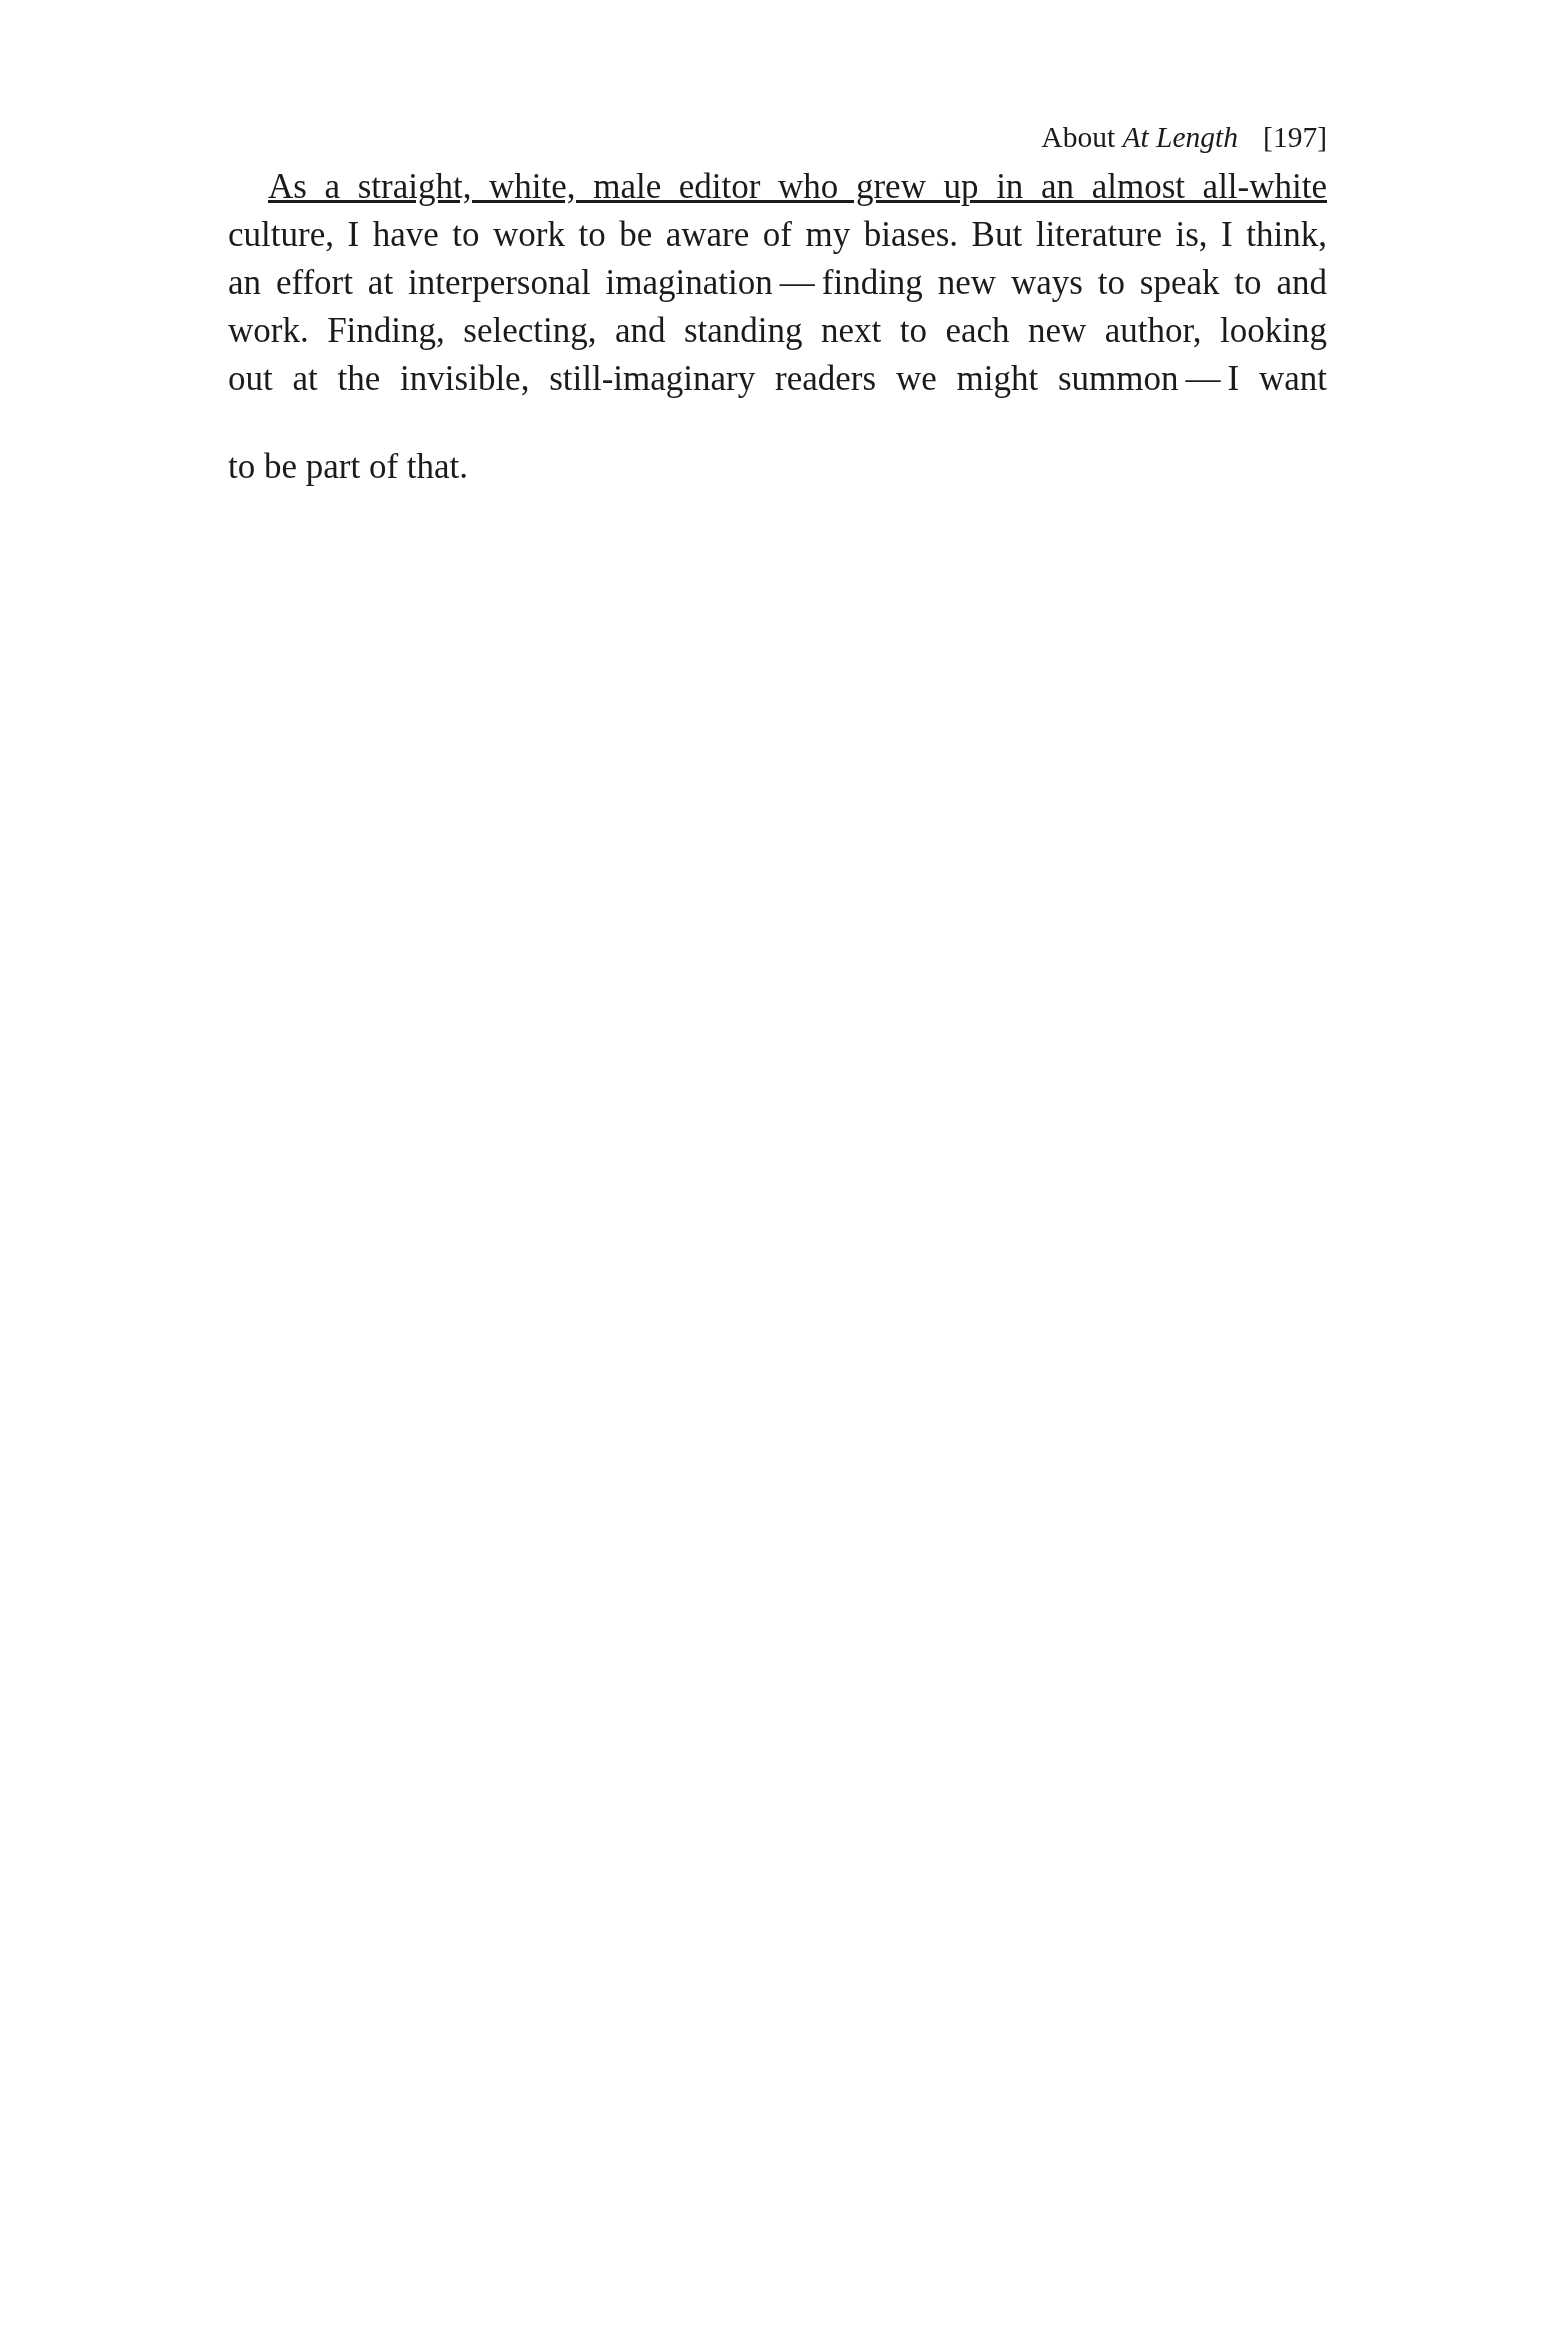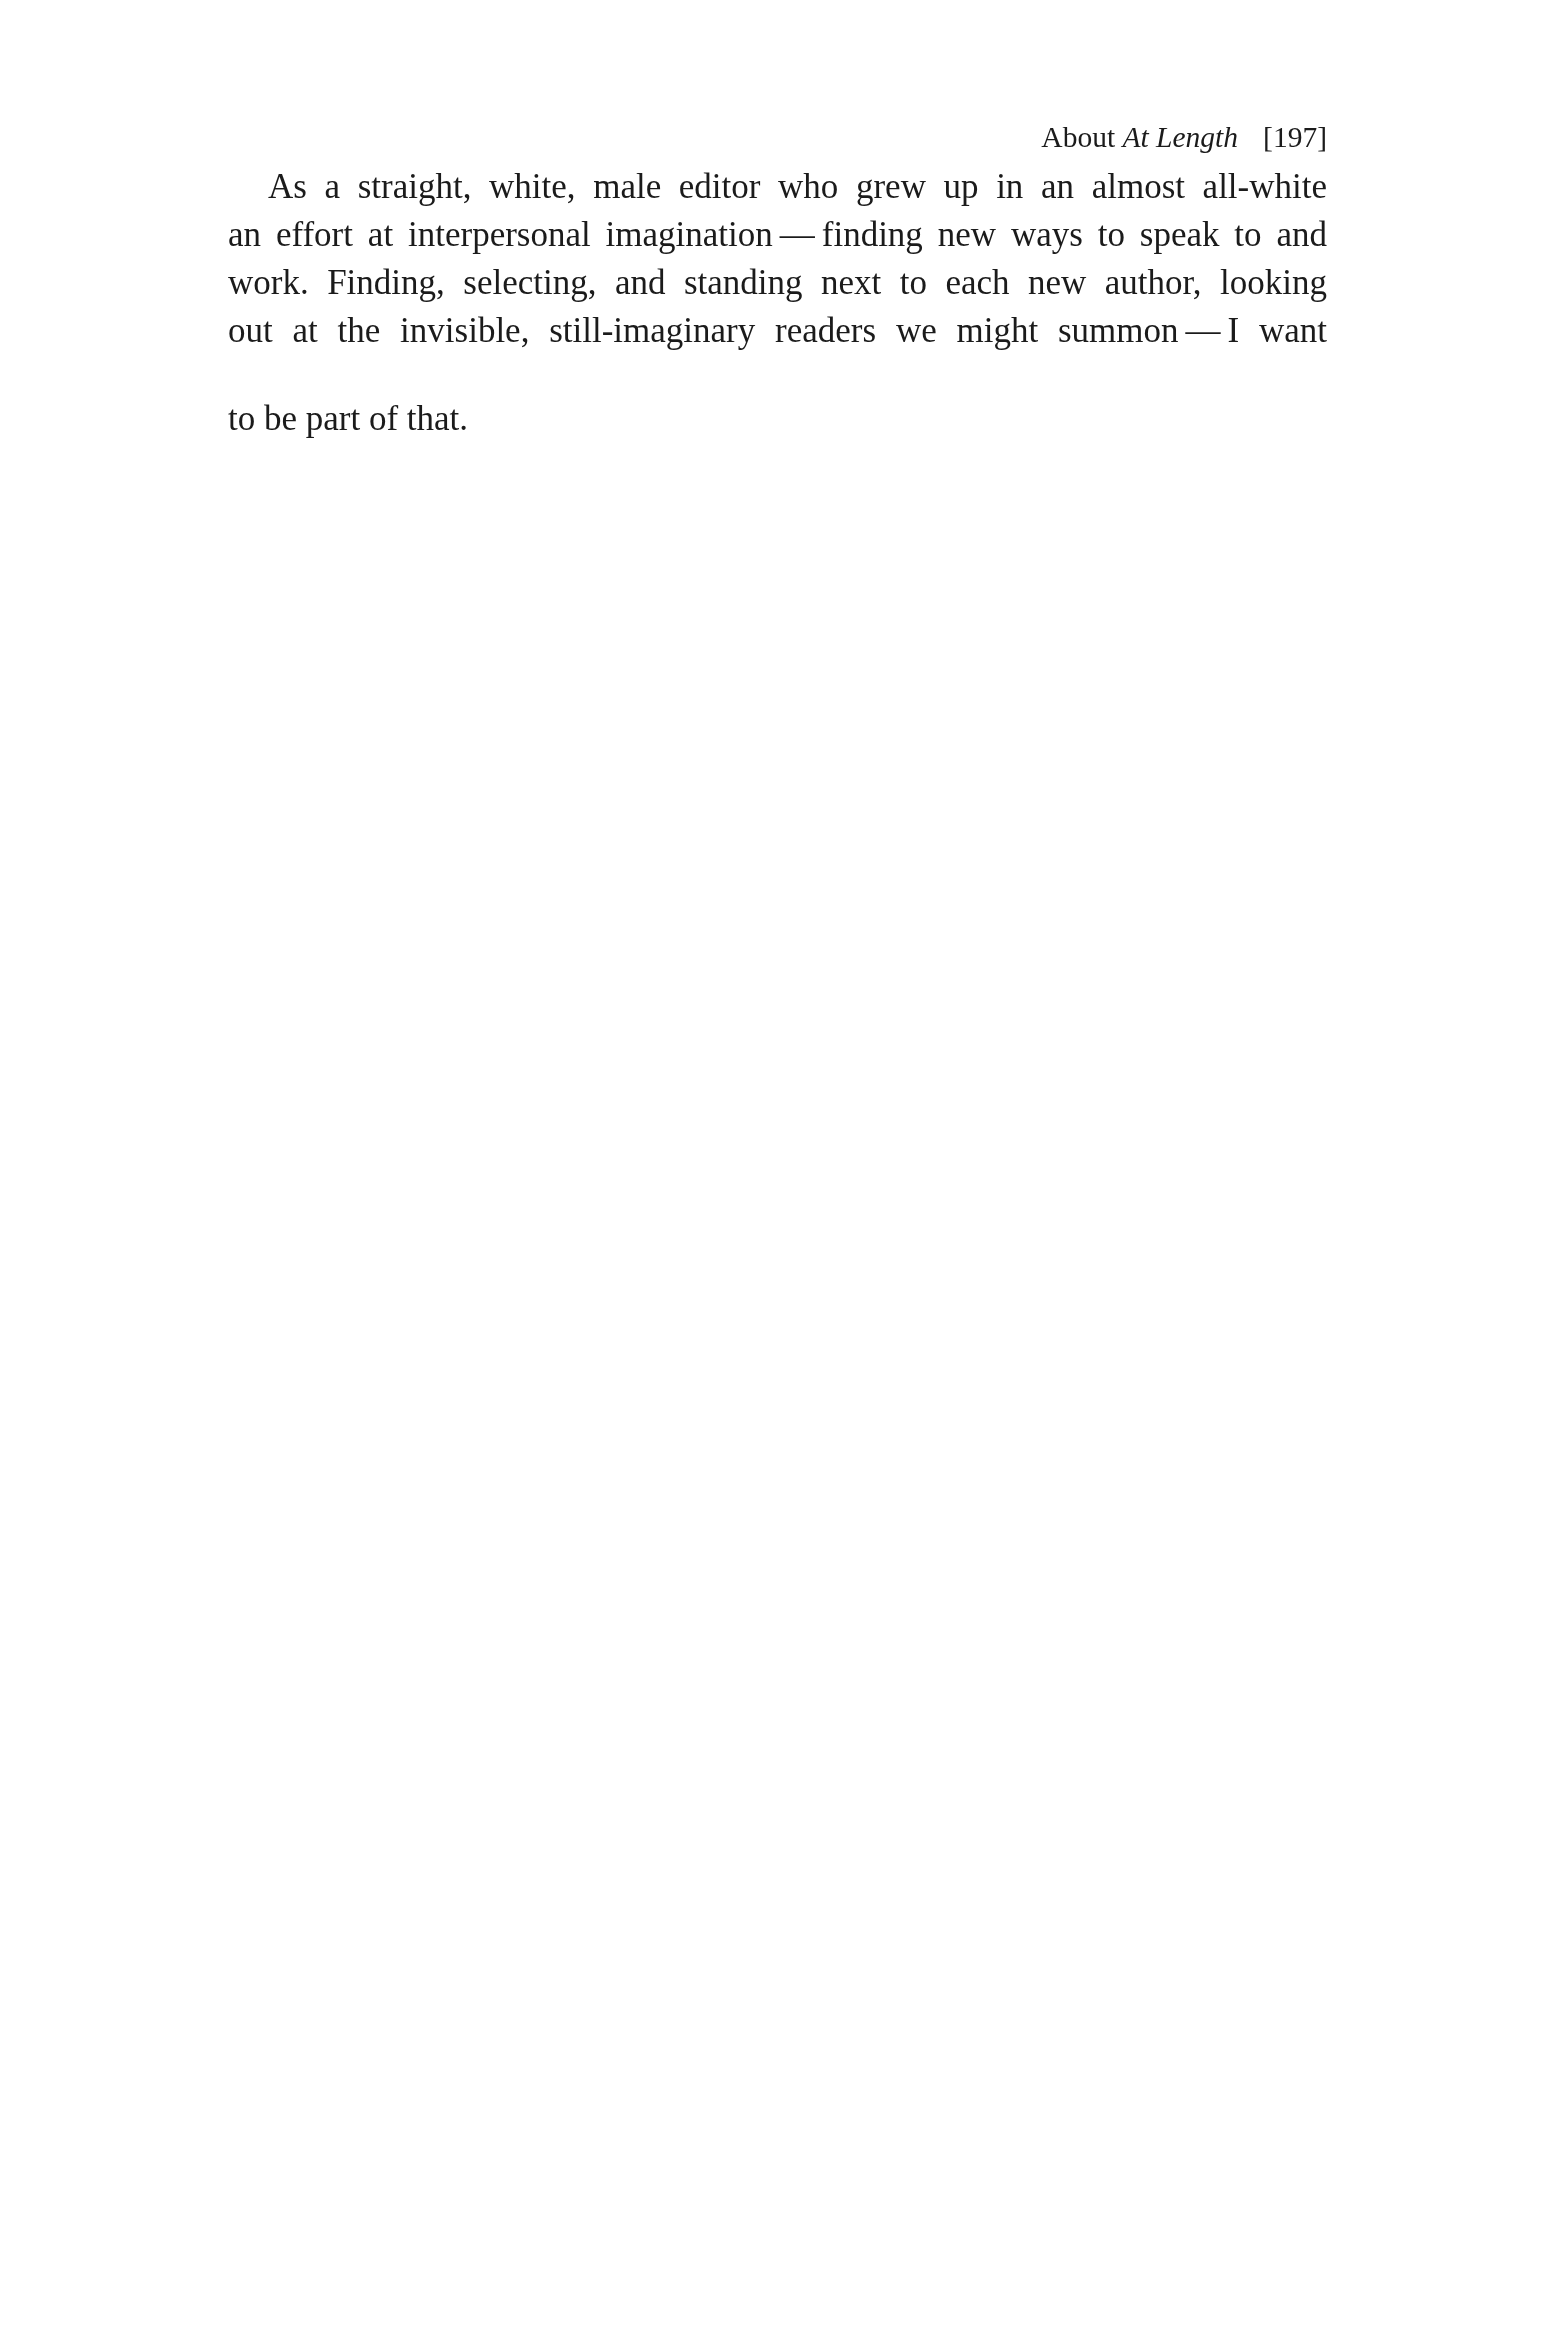--- a/index.html
+++ b/index.html
@@ -45,20 +45,21 @@
   }
   .text-line {
     height: 48px;
     line-height: 48px;
     text-align: justify;
     text-align-last: justify;
     white-space: nowrap;
   }
   .text-line.first {
     text-indent: 40px;
+    text-decoration: underline;
   }
   .text-line.last {
     text-align-last: left;
     margin-top: 40px;
   }
   .text-line .italic {
     font-style: italic;
   }
 </style>
 </head>
@@ -68,20 +69,23 @@
 
   <div class="running-head">
     <span>About </span><span class="italic">At Length</span><span class="folio">[197]</span>
   </div>
 
   <div class="body-block">
     <div class="text-line first">
       <span>As a straight, white, male editor who grew up in an almost all-white</span>
     </div>
     <div class="text-line">
+      <span>culture, I have to work to be aware of my biases. But literature is, I think,</span>
+    </div>
+    <div class="text-line">
       <span>an effort at interpersonal imagination — finding new ways to speak to and</span>
     </div>
     <div class="text-line">
       <span>work. Finding, selecting, and standing next to each new author, looking</span>
     </div>
     <div class="text-line">
       <span>out at the invisible, still-imaginary readers we might summon — I want</span>
     </div>
     <div class="text-line last">
       <span>to be part of that.</span>

